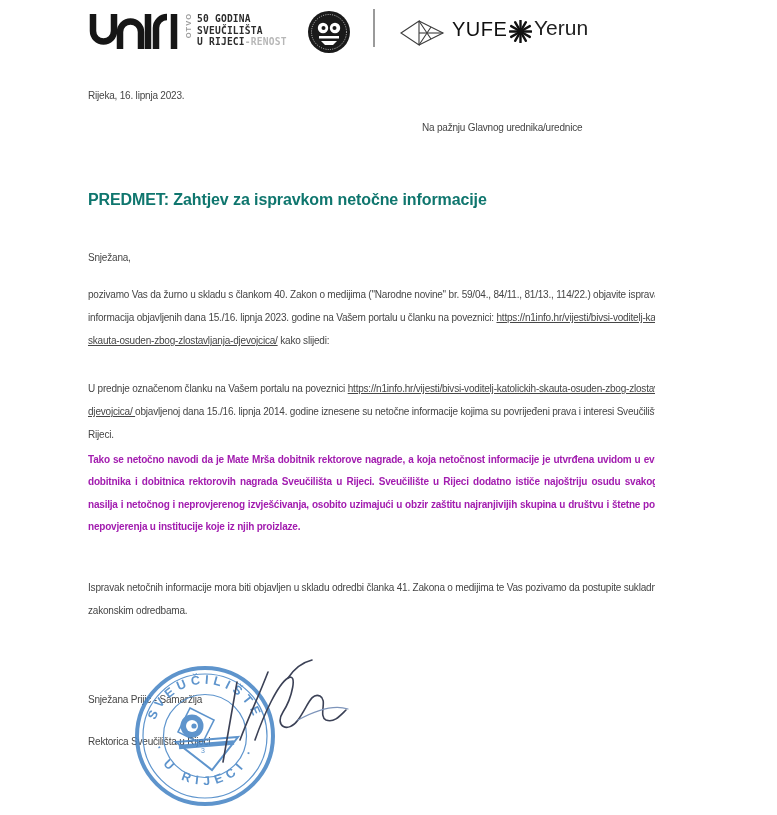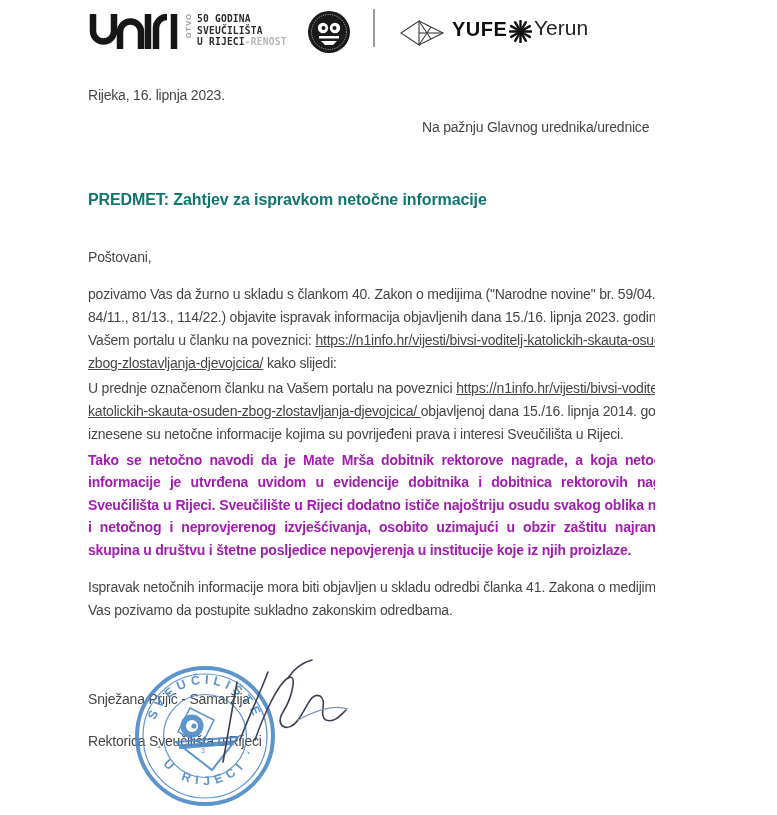--- a/index.html
+++ b/index.html
@@ -21,34 +21,34 @@
   }
   .anniv-block {
     left:197px; top:13px; font-family:"DejaVu Sans Mono",monospace;
     font-size:9.6px; font-weight:bold; line-height:11.5px; letter-spacing:0.2px; color:#2c2c2c;
     white-space:nowrap;
   }
   .anniv-suffix { color:#b7b7b7; }
   .seal { left:307px; top:10px; }
   .hdr-divider { left:373px; top:9px; width:2px; height:38px; background:#9a9a9a; }
   .yufe-icon { left:398px; top:17px; }
-  .yufe-label { left:452px; top:18px; font-size:20px; font-weight:700; letter-spacing:0.5px; color:#101010; }
+  .yufe-label { left:452px; top:18px; font-size:20px; font-weight:400; letter-spacing:0.5px; color:#101010; }
   .yerun-icon { left:509px; top:20px; }
   .yerun-label { left:534px; top:16px; font-size:21px; font-weight:400; color:#222222; }
   .side-otvo {
     left:712px; top:6px; display:flex; flex-direction:column; align-items:center;
   }
   .side-otvo .vtext {
     writing-mode:vertical-rl; text-orientation:sideways;
     font-size:30px; font-weight:400; letter-spacing:1px; color:#1b1b1b;
   }
   .curl { left:714px; top:96px; }
 
   
-  .t { font-size:14px; line-height:23px; letter-spacing:-0.2px; }
+  .t { font-size:10px; line-height:23px; letter-spacing:-0.2px; }
   .col { left:88px; width:602px; }
   .date-line   { top:84px; }
   .attn-line   { left:422px; top:116px; width:280px; }
   .subject     { top:191px; font-size:16px; font-weight:bold; color:#0f766e; letter-spacing:-0.1px; }
   .salutation  { top:246px; }
   .para1       { top:283px; }
   .para2       { top:377px; }
   .para-bold   { top:449px; font-weight:bold; color:#a21caf; text-align:justify; line-height:22.4px; }
   .para-close  { top:576px; }
   .signoff     { top:619px; }
@@ -133,21 +133,21 @@
   <svg class="abs curl" width="46" height="44" viewBox="0 0 46 44">
     <path d="M34,1 C14,6 6,13 10,19 C14,25 28,22 26,14 C24,8 14,10 13,16 M10,19 C0,28 2,40 14,38" stroke="#1b1b1b" stroke-width="2.4" fill="none" stroke-linecap="round"></path>
   </svg>
 
   <div class="abs t col date-line">Rijeka, 16. lipnja 2023.</div>
 
   <div class="abs t attn-line">Na pažnju Glavnog urednika/urednice</div>
 
   <div class="abs col subject">PREDMET: Zahtjev za ispravkom netočne informacije</div>
 
-  <div class="abs t col salutation">Poštovani,</div>
+  <div class="abs t col salutation">Snježana,</div>
 
   <div class="abs t col para1"><span>pozivamo Vas da žurno u skladu s člankom 40. Zakon o medijima ("Narodne novine" br. 59/04., 84/11., 81/13., 114/22.) objavite ispravak informacija objavljenih dana 15./16. lipnja 2023. godine na Vašem portalu u članku na poveznici: </span><span class="lnk">https://n1info.hr/vijesti/bivsi-voditelj-katolickih-skauta-osuden-zbog-zlostavljanja-djevojcica/</span><span> kako slijedi:</span></div>
 
   <div class="abs t col para2"><span>U prednje označenom članku na Vašem portalu na poveznici </span><span class="lnk">https://n1info.hr/vijesti/bivsi-voditelj-katolickih-skauta-osuden-zbog-zlostavljanja-djevojcica/ </span><span>objavljenoj dana 15./16. lipnja 2014. godine iznesene su netočne informacije kojima su povrijeđeni prava i interesi Sveučilišta u Rijeci.</span></div>
 
   <div class="abs t col para-bold">Tako se netočno navodi da je Mate Mrša dobitnik rektorove nagrade, a koja netočnost informacije je utvrđena uvidom u evidencije dobitnika i dobitnica rektorovih nagrada Sveučilišta u Rijeci. Sveučilište u Rijeci dodatno ističe najoštriju osudu svakog oblika nasilja i netočnog i neprovjerenog izvješćivanja, osobito uzimajući u obzir zaštitu najranjivijih skupina u društvu i štetne posljedice nepovjerenja u institucije koje iz njih proizlaze.</div>
 
   <div class="abs t col para-close">Ispravak netočnih informacije mora biti objavljen u skladu odredbi članka 41. Zakona o medijima te Vas pozivamo da postupite sukladno zakonskim odredbama.</div>
 
 

